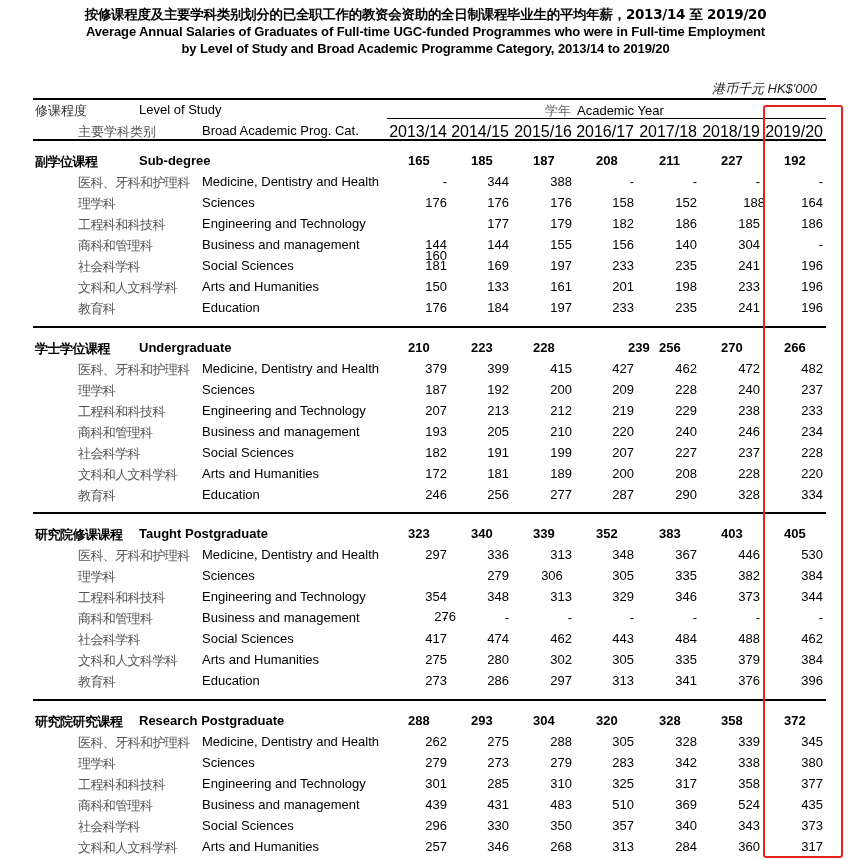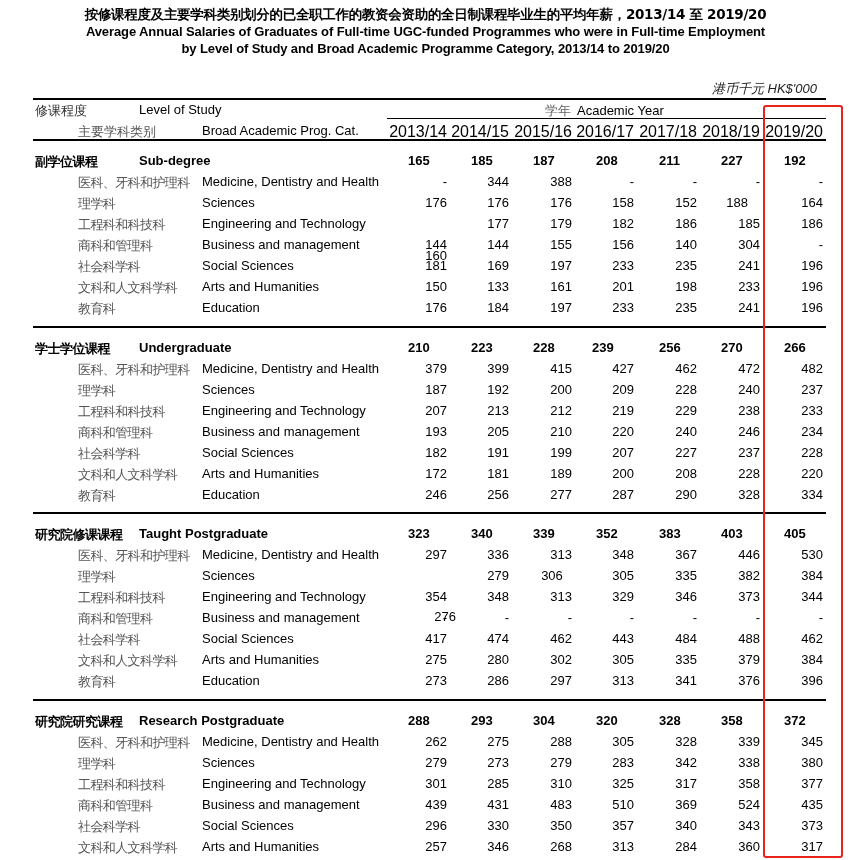--- a/index.html
+++ b/index.html
@@ -91,21 +91,21 @@
       <div class="row-val" style="top: 174px; left: 657px;">-</div>
       <div class="row-val" style="top: 174px; left: 720px;">-</div>
       <div class="row-val" style="top: 174px; left: 783px;">-</div>
       <div class="row-zh" style="top: 195px;">理学科</div>
       <div class="row-en" style="top: 195px;">Sciences</div>
       <div class="row-val" style="top: 195px; left: 407px;">176</div>
       <div class="row-val" style="top: 195px; left: 469px;">176</div>
       <div class="row-val" style="top: 195px; left: 532px;">176</div>
       <div class="row-val" style="top: 195px; left: 594px;">158</div>
       <div class="row-val" style="top: 195px; left: 657px;">152</div>
-      <div class="row-val" style="top: 195px; left: 708px;">188</div>
+      <div class="row-val" style="top: 195px; left: 725px;">188</div>
       <div class="row-val" style="top: 195px; left: 783px;">164</div>
       <div class="row-zh" style="top: 216px;">工程科和科技科</div>
       <div class="row-en" style="top: 216px;">Engineering and Technology</div>
       <div class="row-val" style="top: 216px; left: 407px; margin-top: 32px;">160</div>
       <div class="row-val" style="top: 216px; left: 469px;">177</div>
       <div class="row-val" style="top: 216px; left: 532px;">179</div>
       <div class="row-val" style="top: 216px; left: 594px;">182</div>
       <div class="row-val" style="top: 216px; left: 657px;">186</div>
       <div class="row-val" style="top: 216px; left: 720px;">185</div>
       <div class="row-val" style="top: 216px; left: 783px;">186</div>
@@ -144,21 +144,21 @@
       <div class="row-val" style="top: 300px; left: 594px;">233</div>
       <div class="row-val" style="top: 300px; left: 657px;">235</div>
       <div class="row-val" style="top: 300px; left: 720px;">241</div>
       <div class="row-val" style="top: 300px; left: 783px;">196</div>
       <div class="hline" style="top: 326px; left: 33px; width: 793px;"></div>
       <div class="sec-zh" style="top: 340px;">学士学位课程</div>
       <div class="sec-en" style="top: 340px;">Undergraduate</div>
       <div class="sec-val" style="top: 340px; left: 408px;">210</div>
       <div class="sec-val" style="top: 340px; left: 471px;">223</div>
       <div class="sec-val" style="top: 340px; left: 533px;">228</div>
-      <div class="sec-val" style="top: 340px; left: 592px;">239</div>
+      <div class="sec-val" style="top: 340px; left: 628px;">239</div>
       <div class="sec-val" style="top: 340px; left: 659px;">256</div>
       <div class="sec-val" style="top: 340px; left: 721px;">270</div>
       <div class="sec-val" style="top: 340px; left: 784px;">266</div>
       <div class="row-zh" style="top: 361px;">医科、牙科和护理科</div>
       <div class="row-en" style="top: 361px;">Medicine, Dentistry and Health</div>
       <div class="row-val" style="top: 361px; left: 407px;">379</div>
       <div class="row-val" style="top: 361px; left: 469px;">399</div>
       <div class="row-val" style="top: 361px; left: 532px;">415</div>
       <div class="row-val" style="top: 361px; left: 594px;">427</div>
       <div class="row-val" style="top: 361px; left: 657px;">462</div>

